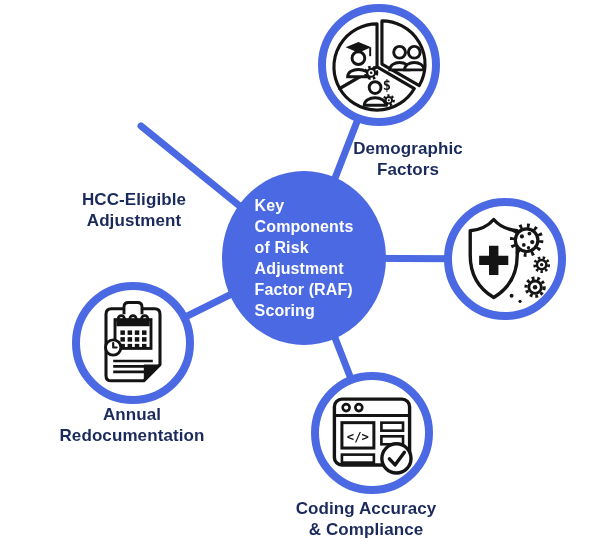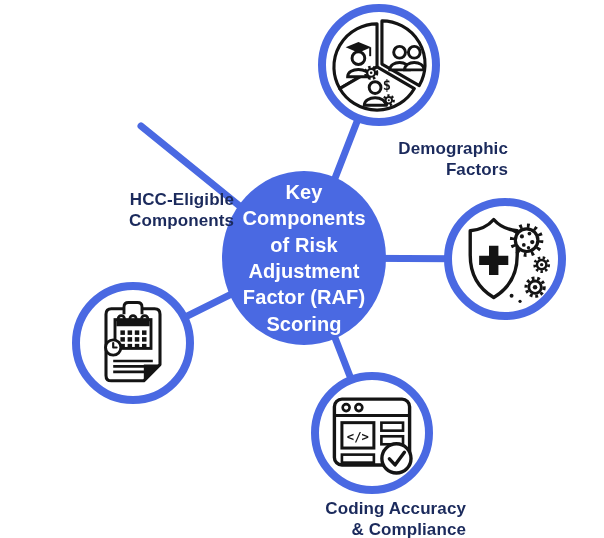--- a/index.html
+++ b/index.html
@@ -40,31 +40,31 @@
     left:222px;top:171px;
     width:164px;height:174px;
     background:var(--accent-blue,#4a69e2);
     border-radius:50%;
     display:flex;
     align-items:center;
     justify-content:center;
   }
   .center-title{
     color:var(--center-text,#ffffff);
-    font-size:20px;
+    font-size:16px;
     font-weight:bold;
     line-height:1.32;
-    text-align:center;
+    text-align:left;
     white-space:pre-line;
     letter-spacing:.1px;
   }
   .node-label{
     position:absolute;
     width:200px;
-    text-align:right;
+    text-align:center;
     color:var(--label-navy,#1b2a5c);
     font-size:17px;
     font-weight:bold;
     line-height:1.26;
     white-space:pre-line;
     letter-spacing:.1px;
   }
   
   .icon .w{fill:#ffffff;stroke:var(--icon-ink,#141414);}
   .icon .n{fill:none;stroke:var(--icon-ink,#141414);}
@@ -205,19 +205,21 @@
   <div class="center-node">
     <div class="center-title">Key
 Components
 of Risk
 Adjustment
 Factor (RAF)
 Scoring</div>
   </div>
 
   <div class="node-label" style="left:34px;top:189px">HCC-Eligible
-Components</div>
+Adjustment</div>
   <div class="node-label" style="left:308px;top:138px">Demographic
 Factors</div>
   <div class="node-label" style="left:266px;top:498px">Coding Accuracy
 &amp; Compliance</div>
+  <div class="node-label" style="left:32px;top:404px">Annual
+Redocumentation</div>
 
 </div>
 
 </body></html>

